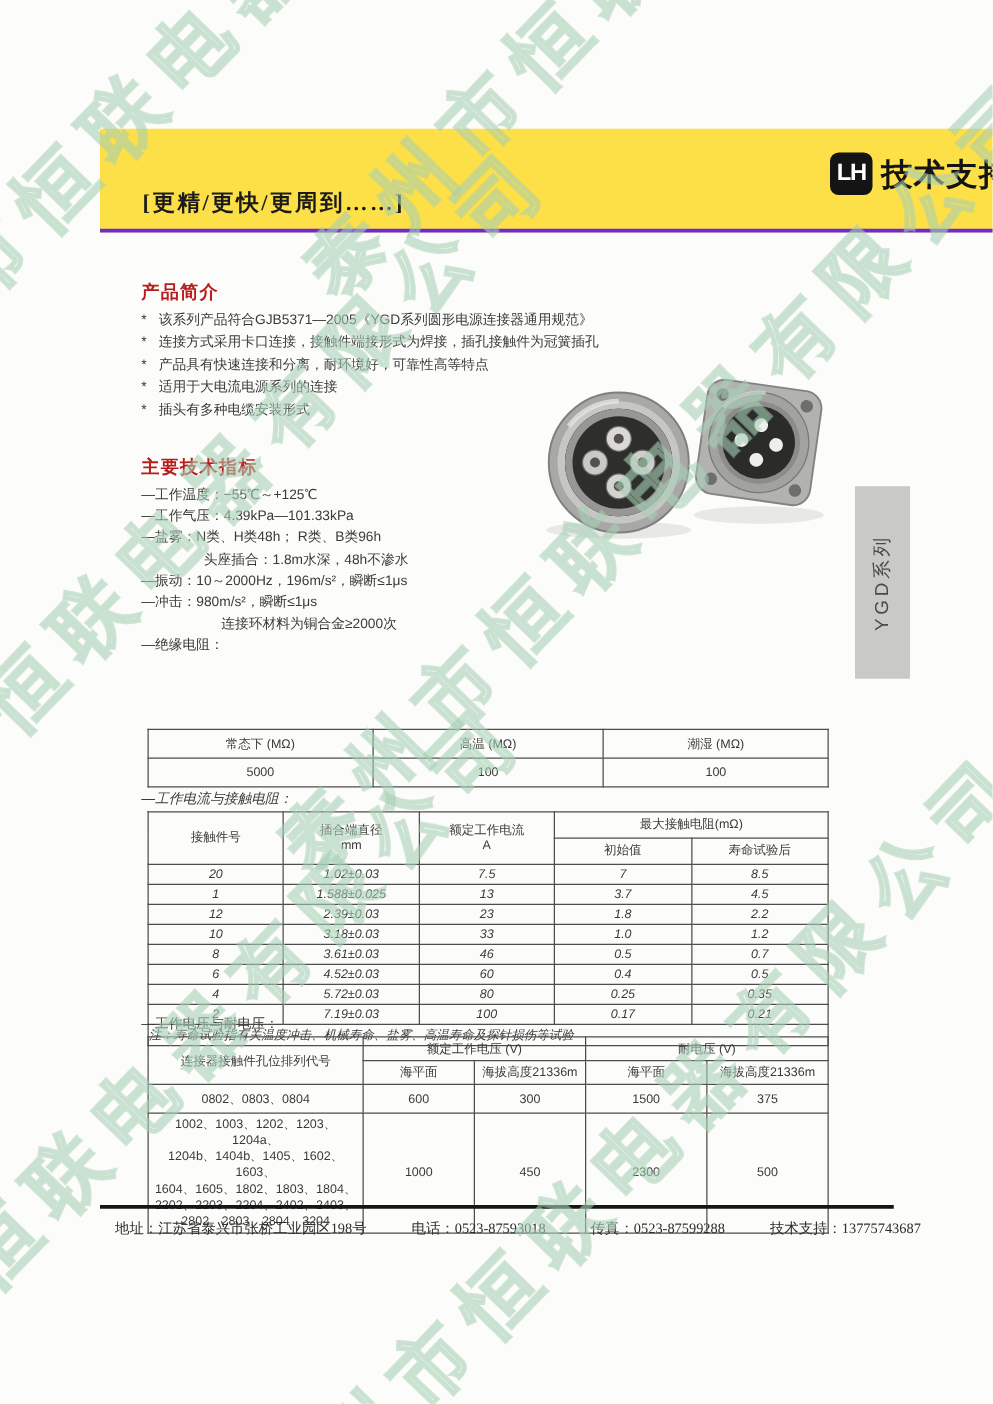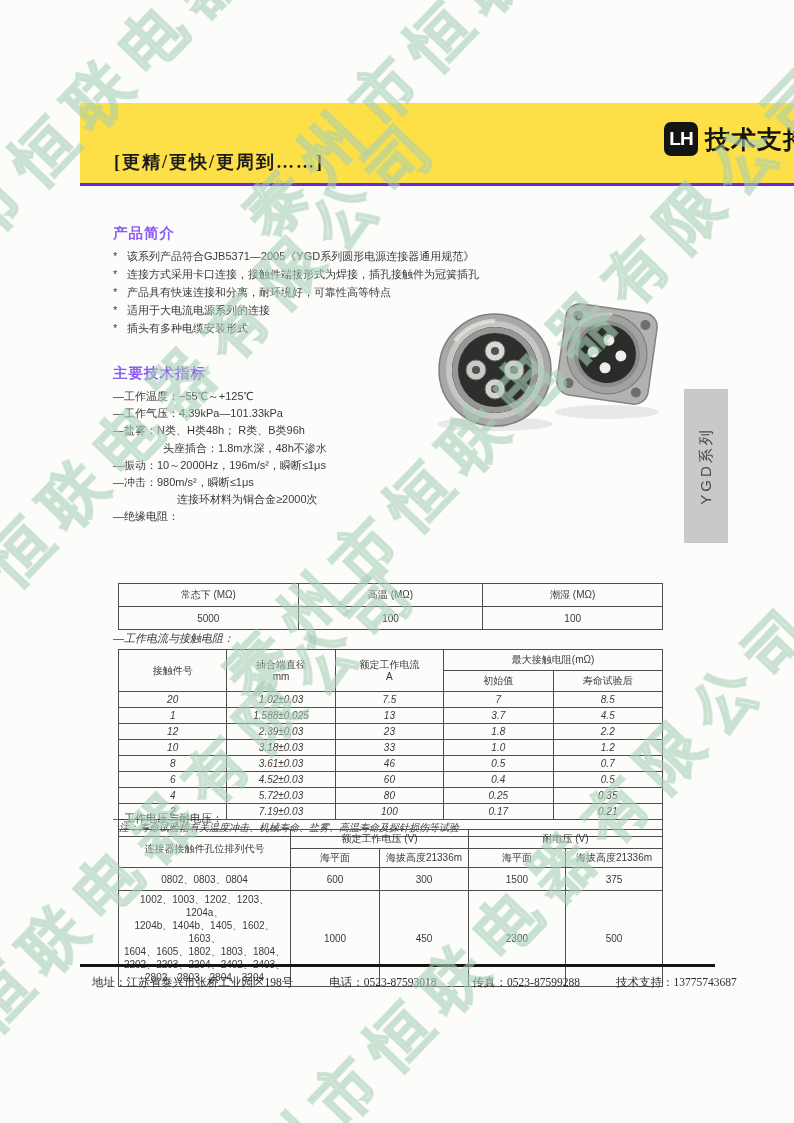--- a/index.html
+++ b/index.html
@@ -37,21 +37,21 @@
   .side-tab {
     position:absolute; left:684px; top:389px; width:44px; height:154px;
     background:#c9c9c7; z-index:1;
   }
   .side-tab span {
     position:absolute; left:50%; top:50%;
     transform:translate(-50%,-50%) rotate(-90deg);
     white-space:nowrap; font-size:15px; color:#4a4a4a; letter-spacing:3px;
   }
   
-  .h1 { position:absolute; z-index:1; font-size:14.5px; font-weight:bold; color:#8b5cf6; letter-spacing:1px; }
+  .h1 { position:absolute; z-index:1; font-size:14.5px; font-weight:bold; color:#b91c1c; letter-spacing:1px; }
   .bullets { position:absolute; left:113px; top:247px; width:430px; z-index:1; font-size:11px; line-height:18px; }
   .bullet { display:flex; }
   .bullet .star { width:14px; flex:none; }
   .spec-lines { position:absolute; left:113px; top:388px; width:440px; z-index:1; font-size:11px; line-height:17.2px; }
   .indent1 { padding-left:50px; }
   .indent2 { padding-left:64px; }
   .tbl-label { position:absolute; left:113px; z-index:1; font-size:11px; }
   
   table { border-collapse:collapse; table-layout:fixed; z-index:1; font-size:10px; color:#3a3a3a; }
   td, th { border:1px solid #4d4d4d; text-align:center; vertical-align:middle; padding:1px 2px; font-weight:normal; }

